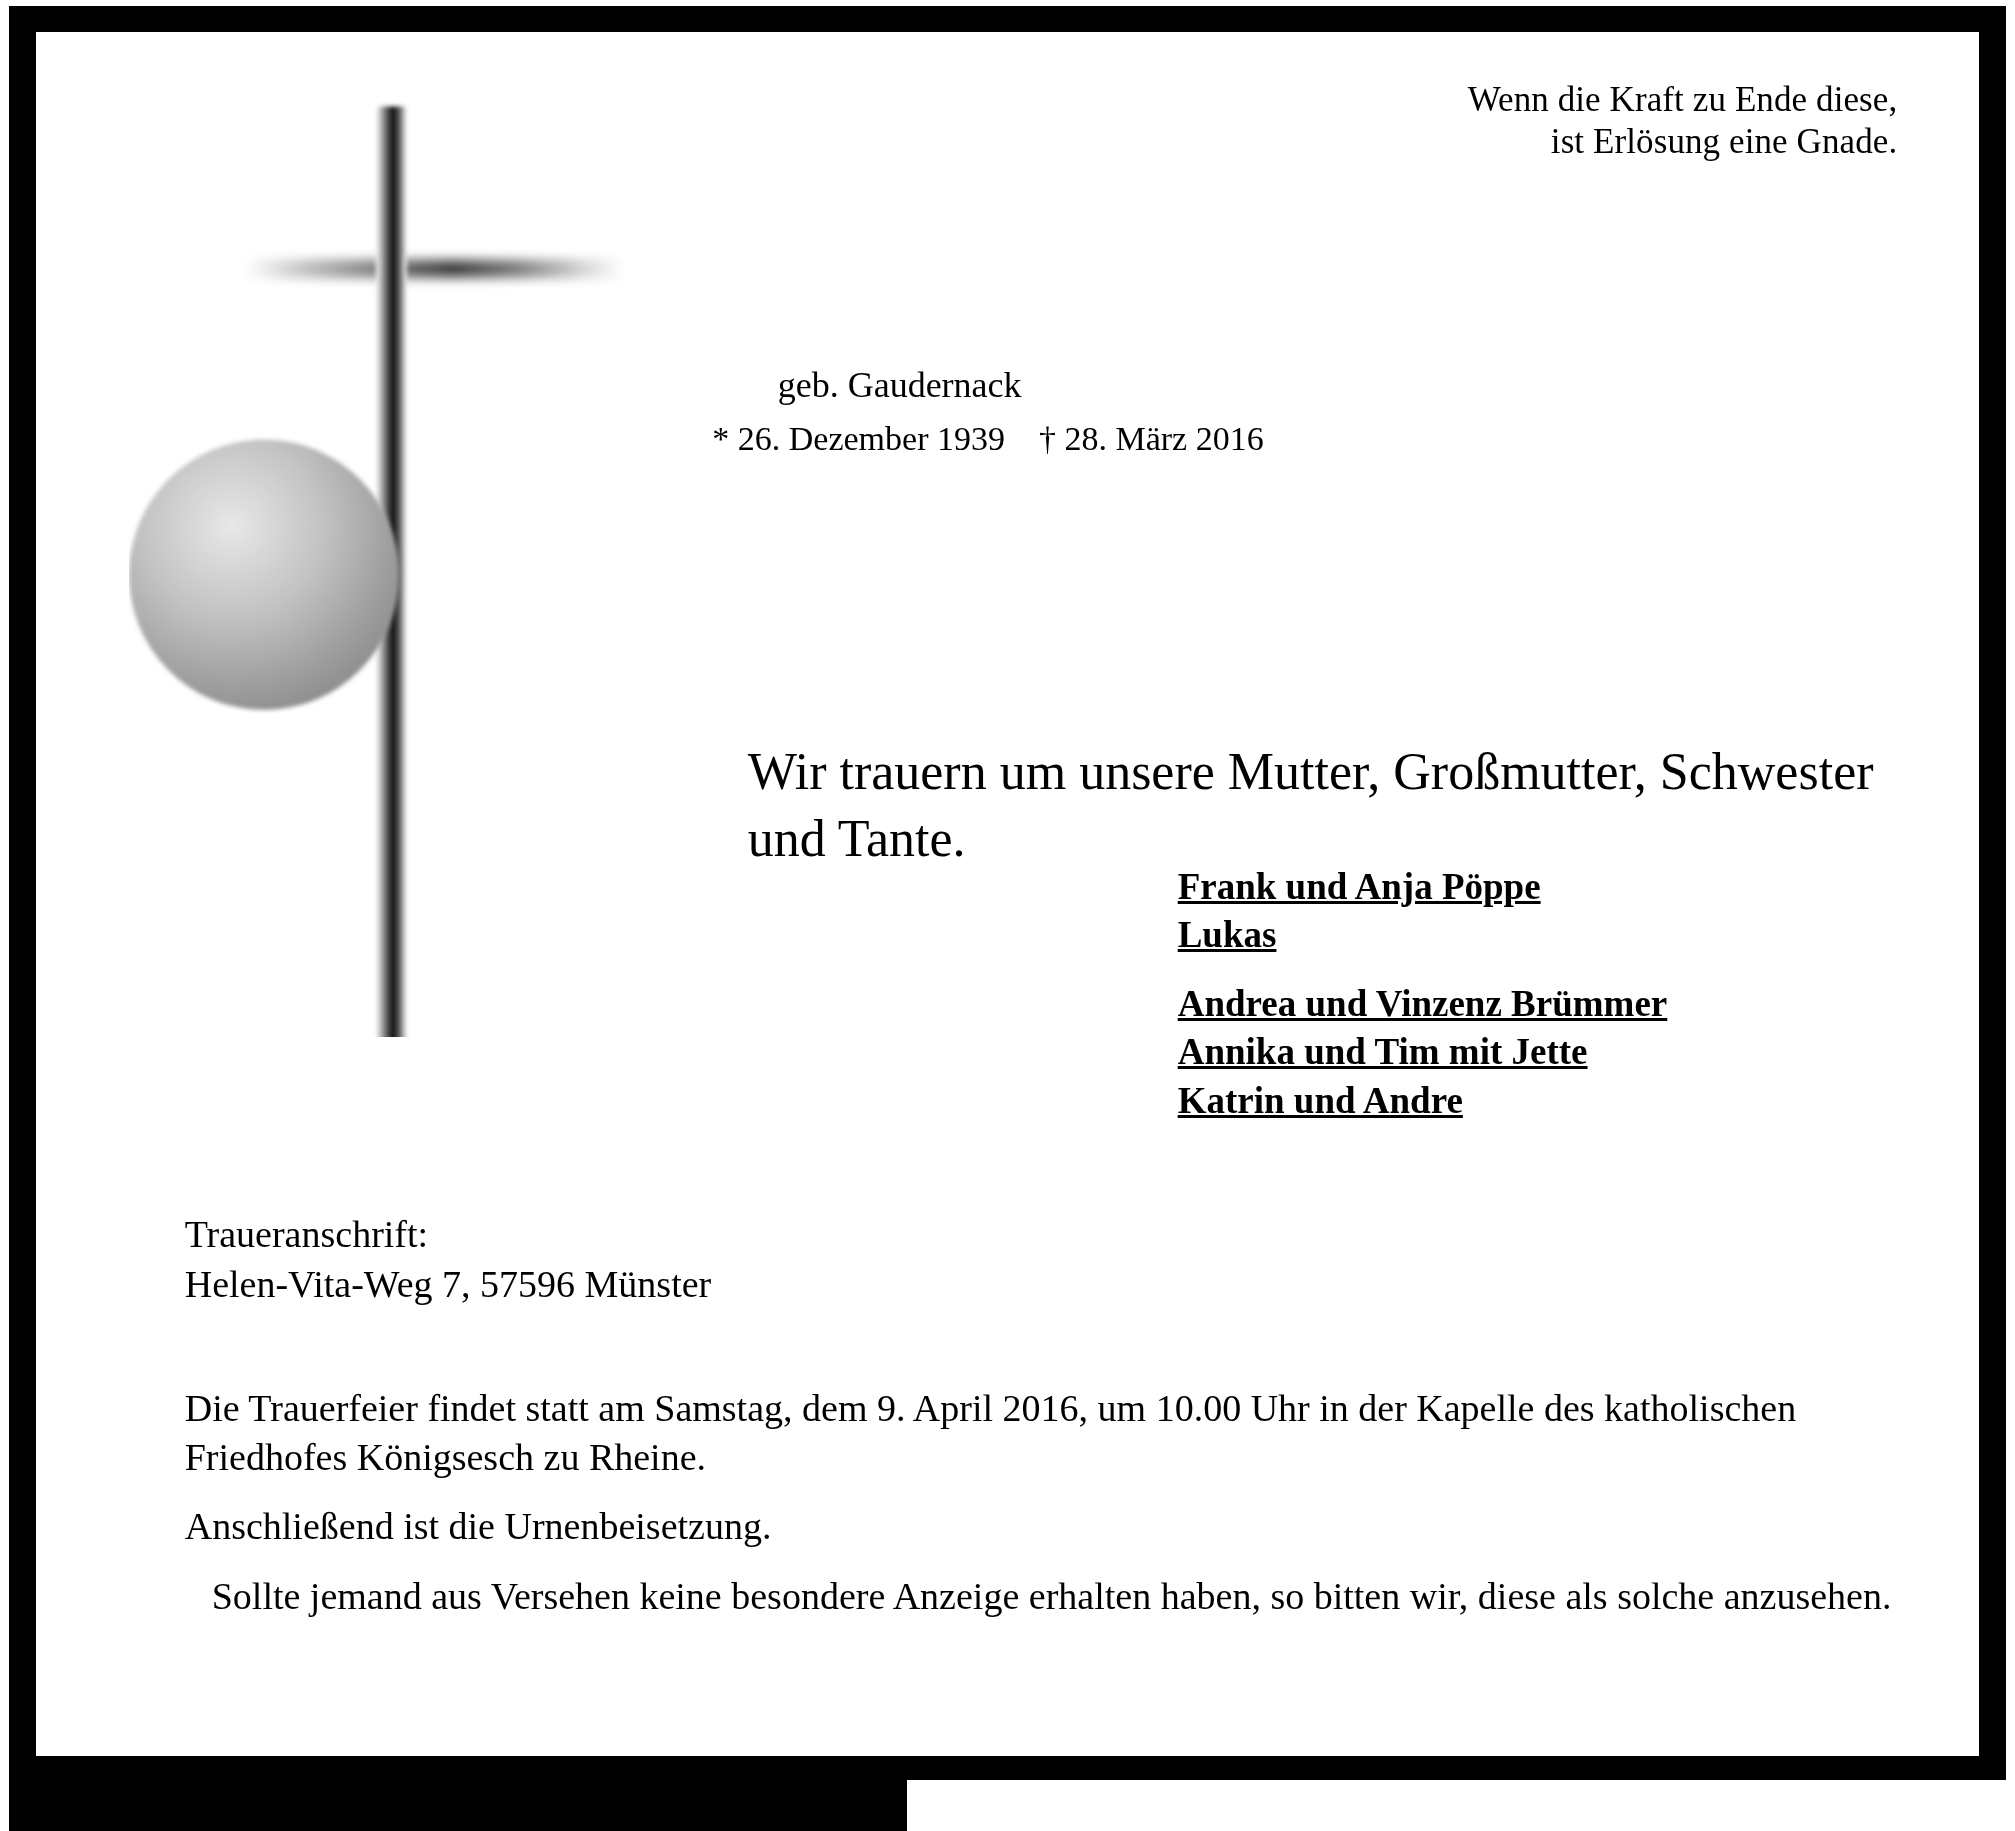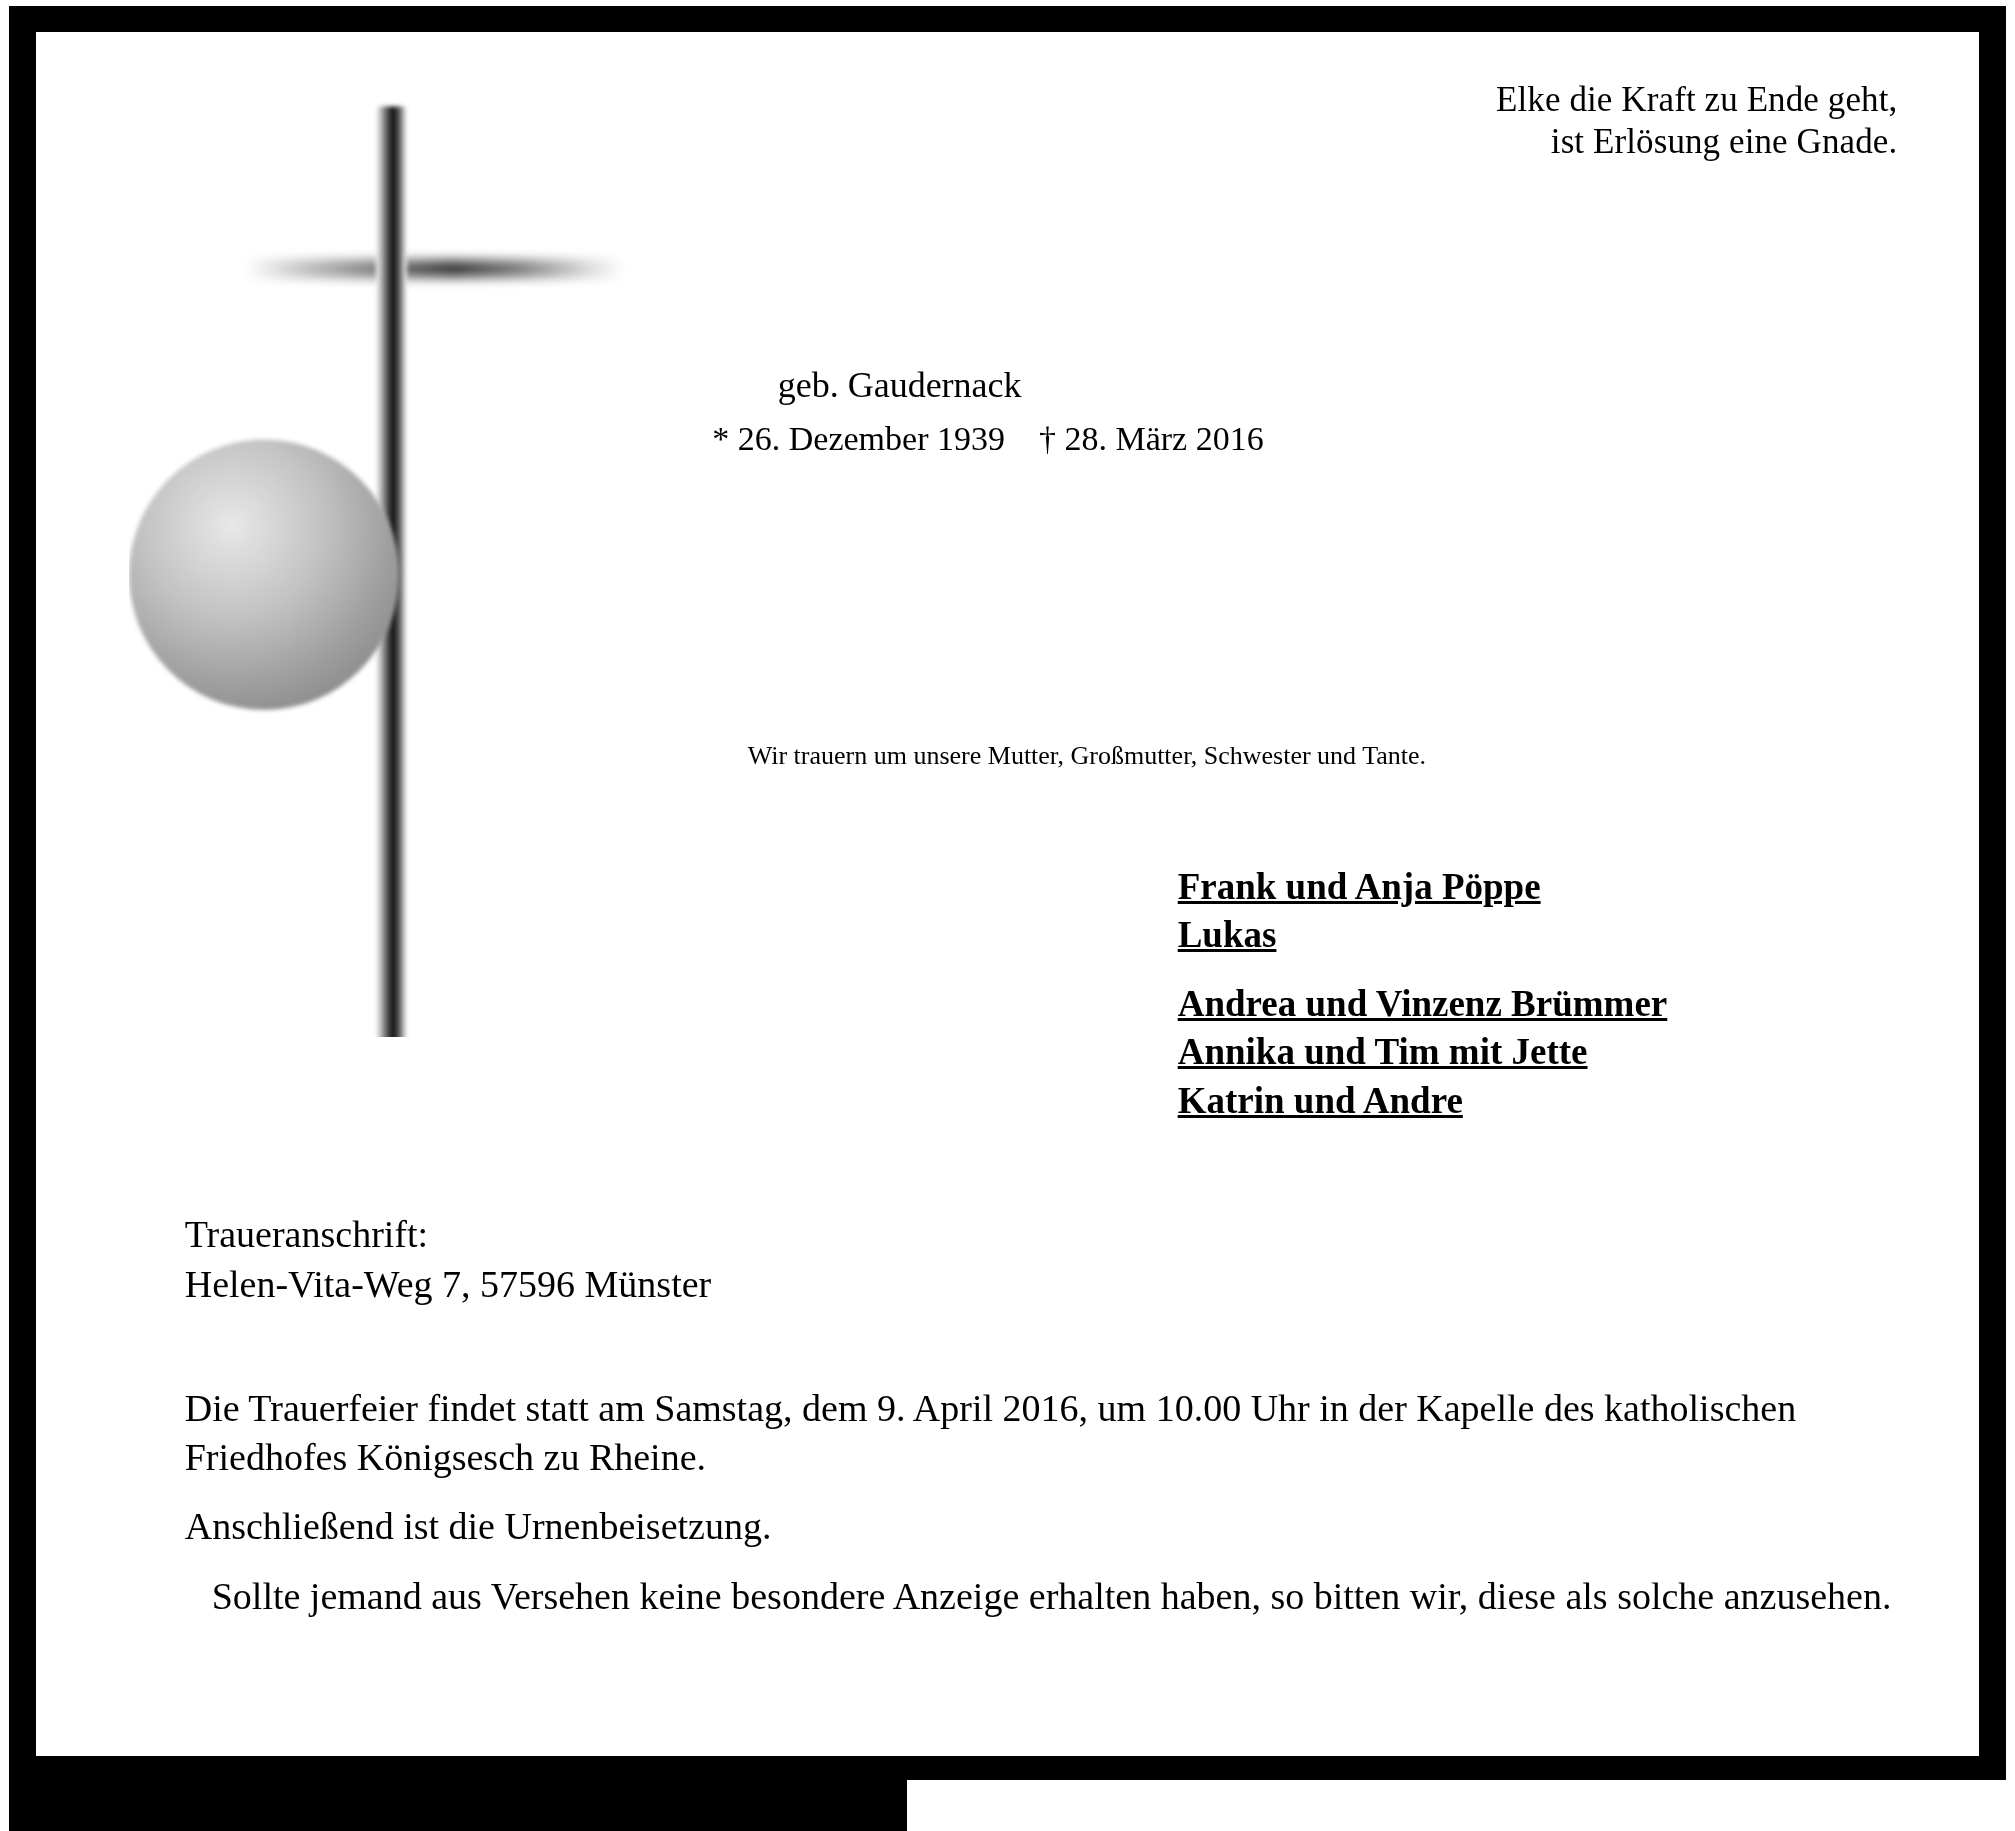--- a/index.html
+++ b/index.html
@@ -117,21 +117,21 @@
     margin-top: 12.4px;
     padding-left: 18.6px;
     white-space: pre;
   }
 
   .mourn-text {
     position: absolute;
     left: 712px;
     top: 707px;
     width: 1179px;
-    font-size: 26px;
+    font-size: 52px;
     line-height: 1.28;
   }
 
   .family {
     position: absolute;
     left: 1142px;
     top: 831px;
     width: 775px;
     font-size: 37px;
     font-weight: bold;
@@ -166,21 +166,21 @@
 </head>
 <body>
 
 <div class="page">
   <div class="outer-gutter">
 
     <div class="black-frame">
       <div class="card">
 
         <div class="motto">
-          <div>Elke die Kraft zu Ende geht,</div>
+          <div>Wenn die Kraft zu Ende diese,</div>
           <div>ist Erlösung eine Gnade.</div>
         </div>
 
         <div class="cross-wrap">
           <svg width="521" height="968" viewBox="0 0 840 1560" xmlns="http://www.w3.org/2000/svg">
             <defs>
               <linearGradient id="gradV" x1="0" y1="0" x2="1" y2="0">
                 <stop offset="0%" stop-color="#ffffff"></stop>
                 <stop offset="22%" stop-color="#9a9a9a"></stop>
                 <stop offset="45%" stop-color="#2a2a2a"></stop>

